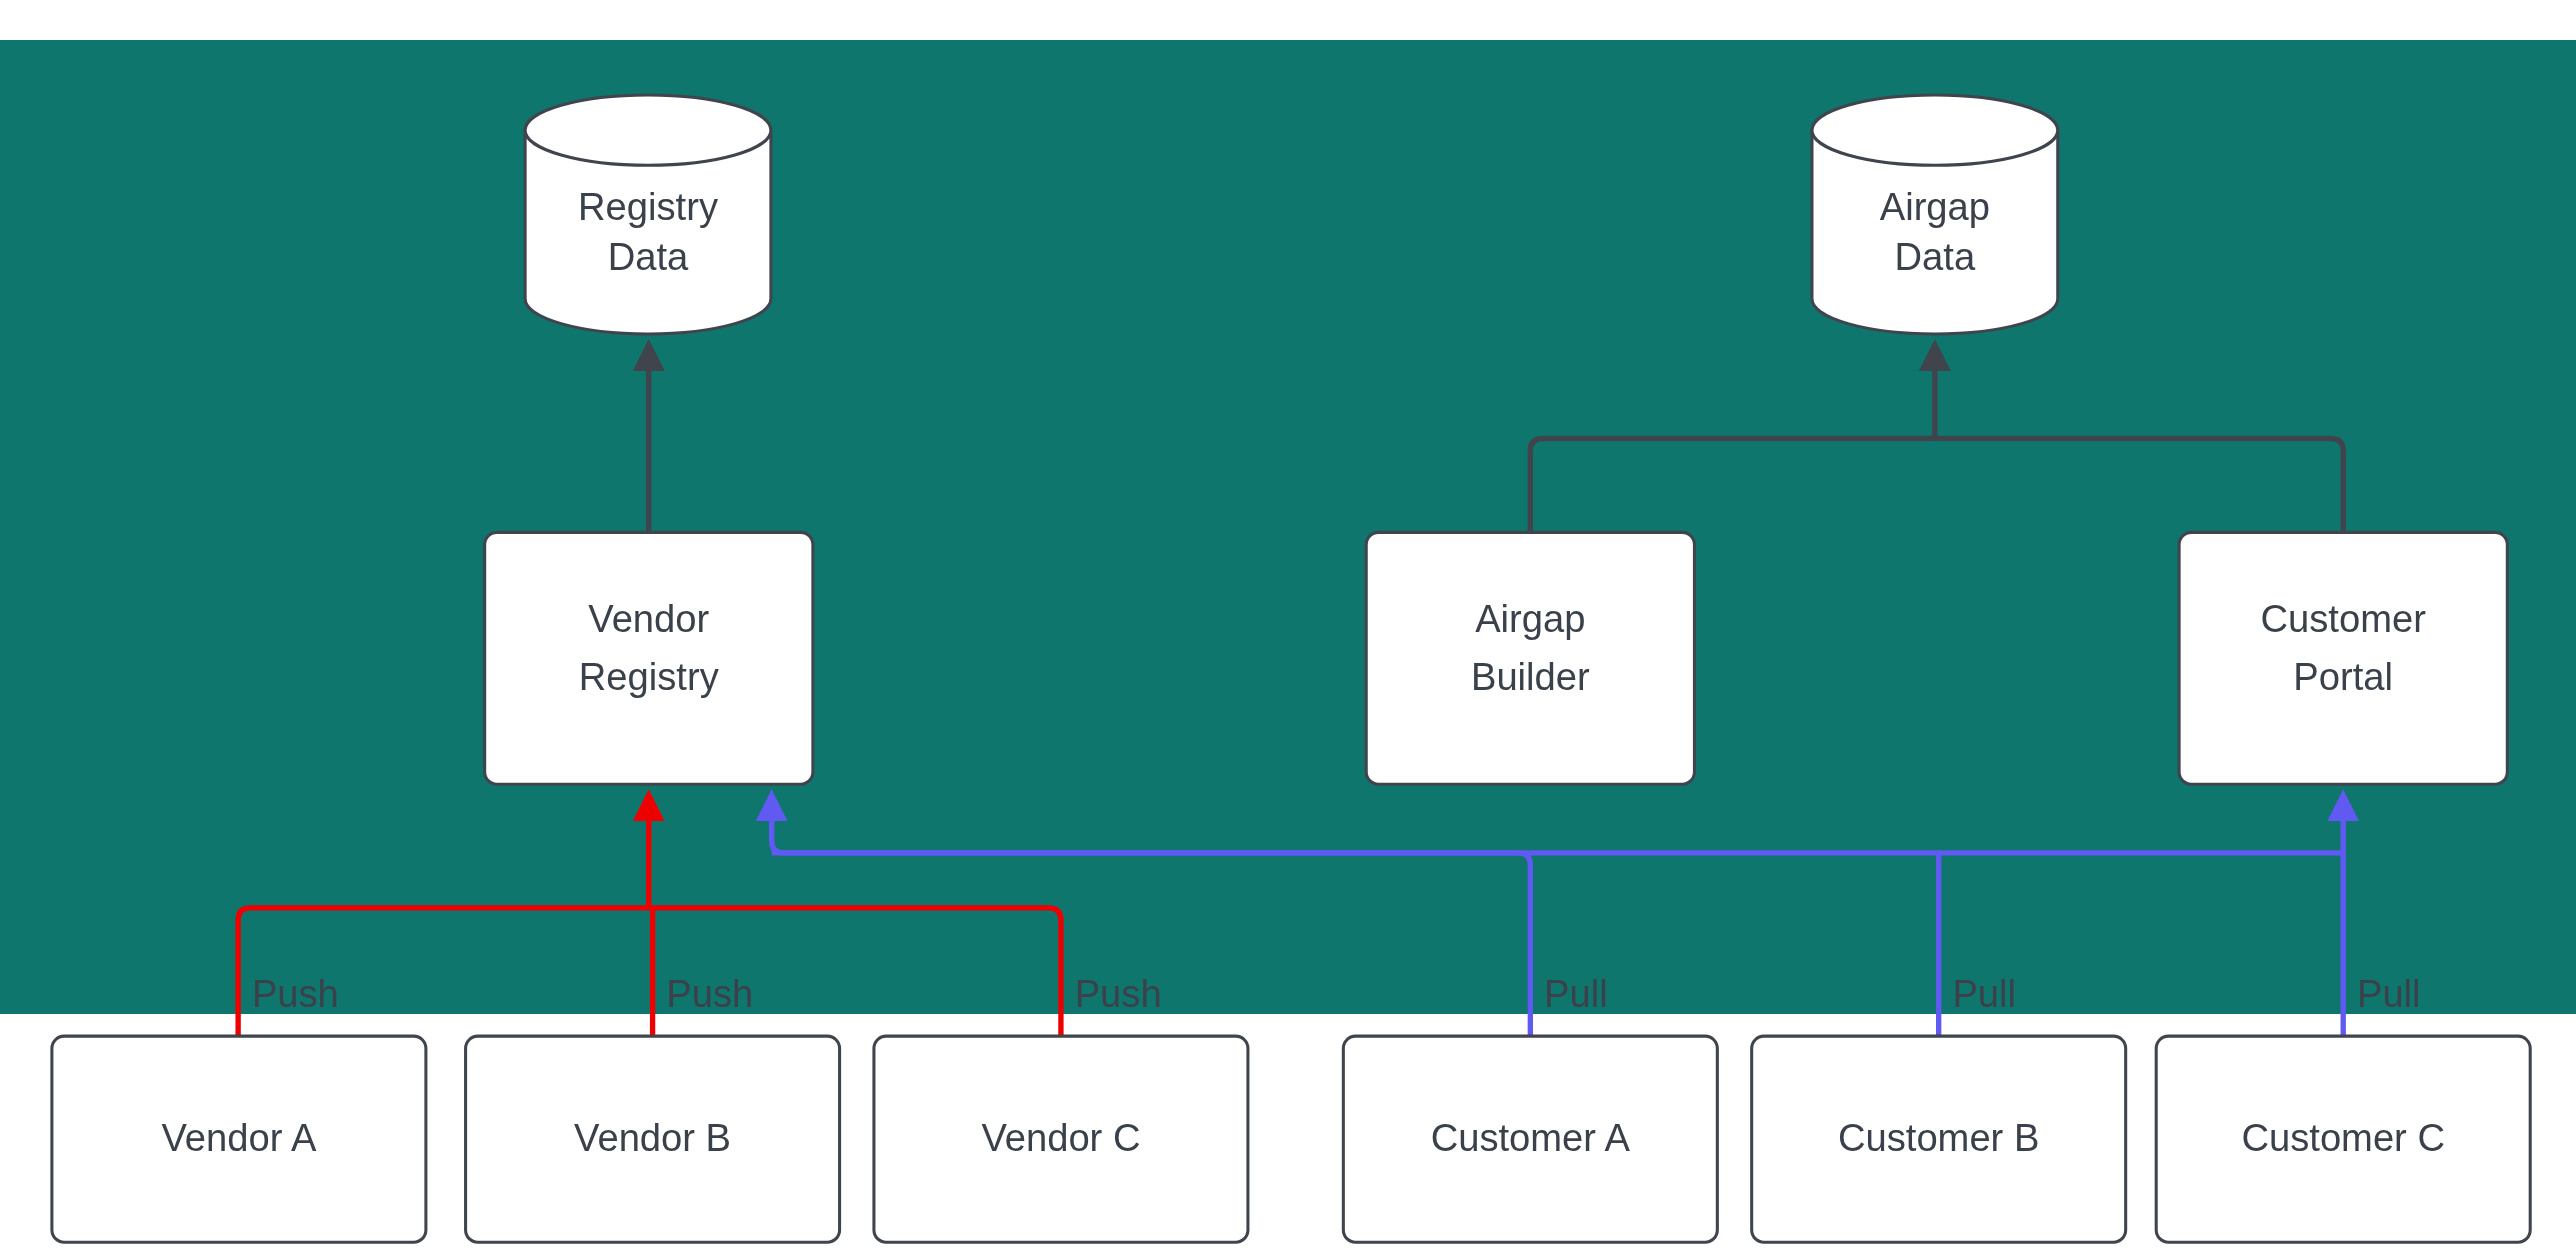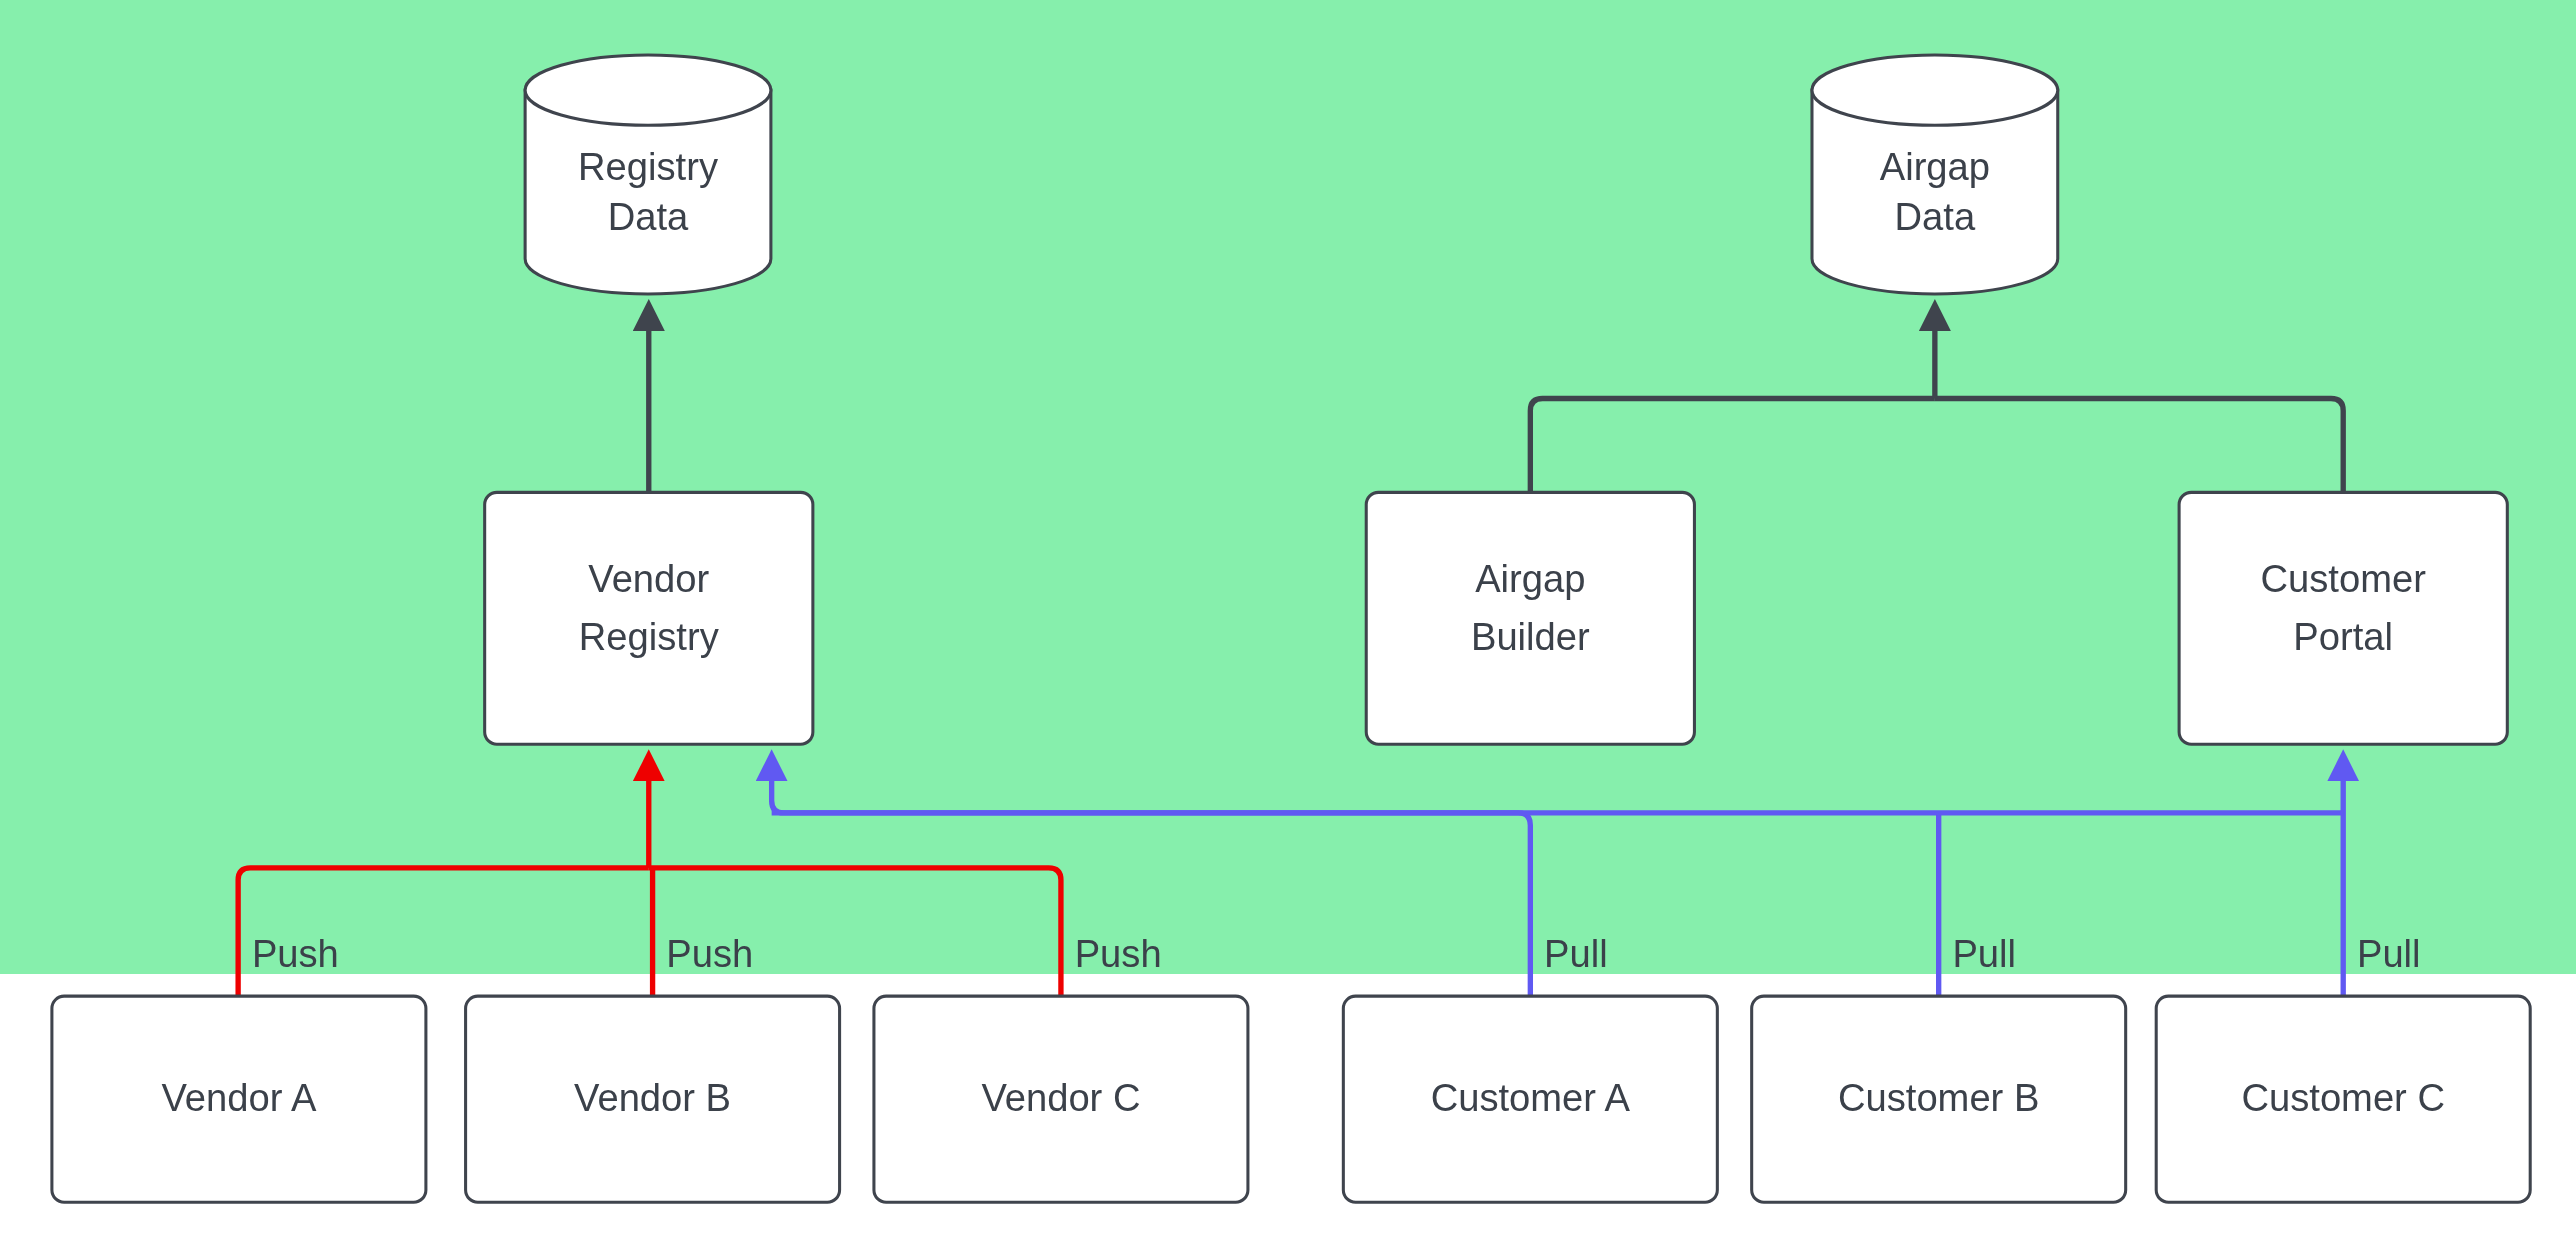--- a/index.html
+++ b/index.html
@@ -10,21 +10,22 @@
   body {
     width: 2576px;
     height: 1258px;
     overflow: hidden;
     font-family: "Liberation Sans", sans-serif;
   }
   #diagram-root {
     position: relative;
     width: 2576px;
     height: 974px;
-    background: #86efac;
+    background: #0f766e;
+    margin-top: 40px;
   }
   svg.diagram-canvas {
     display: block;
     width: 2576px;
     height: 1258px;
   }
   .box-shape {
     fill: #ffffff;
     stroke: #3f444d;
     stroke-width: 4;

